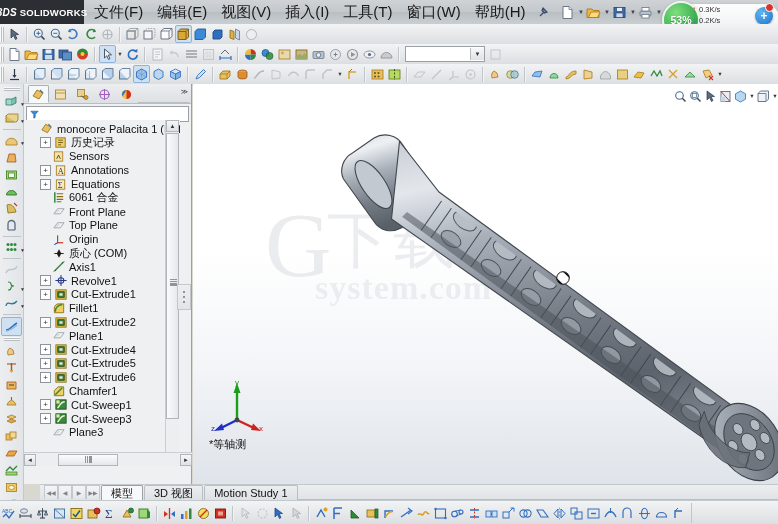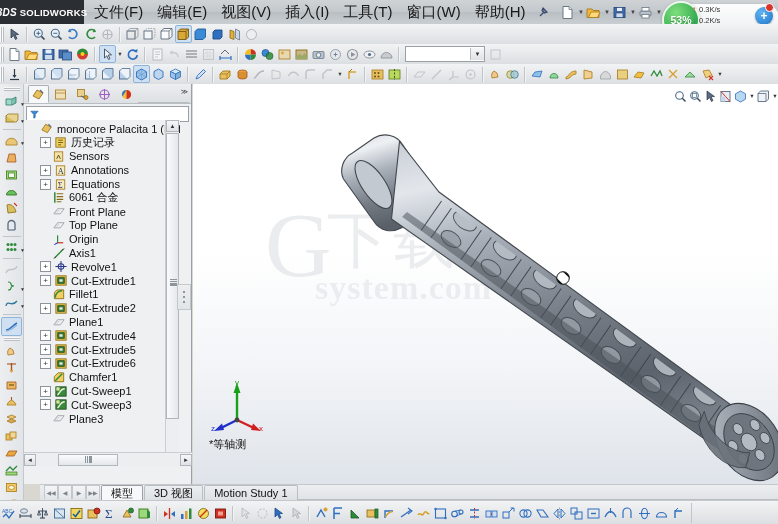--- a/index.html
+++ b/index.html
@@ -1103,20 +1103,31 @@
           <span class="tindent"></span>
           <span class="texp none"></span>
           <span class="ticon">
             <svg class="ic" viewBox="0 0 15 15">
               <path d="M6 11 V3" stroke="#2f8a3c" stroke-width="1.3"></path>
               <path d="M6 11 h6" stroke="#d03020" stroke-width="1.3"></path>
               <path d="M6 11 L2.5 13" stroke="#2030c8" stroke-width="1.1"></path>
             </svg>
           </span>
           <span class="tlabel">Origin</span>
+        </div>
+        <div class="trow">
+          <span class="tindent"></span>
+          <span class="texp none"></span>
+          <span class="ticon">
+            <svg class="ic" viewBox="0 0 15 15">
+              <path d="M7.5 3 L10 7.5 L7.5 12 L5 7.5Z" fill="#1a1a1a"></path>
+              <path d="M2.5 7.5 h10" stroke="#1a1a1a" stroke-width="1"></path>
+            </svg>
+          </span>
+          <span class="tlabel">质心 (COM)</span>
         </div>
         <div class="trow">
           <span class="tindent"></span>
           <span class="texp none"></span>
           <span class="ticon">
             <svg class="ic" viewBox="0 0 15 15">
               <path d="M3 12 L12 3" stroke="#2f8a3c" stroke-width="1.5"></path>
               <path d="M2 13 L4 11M11 4 L13 2" stroke="#2a2a2a" stroke-width="1"></path>
             </svg>
           </span>

